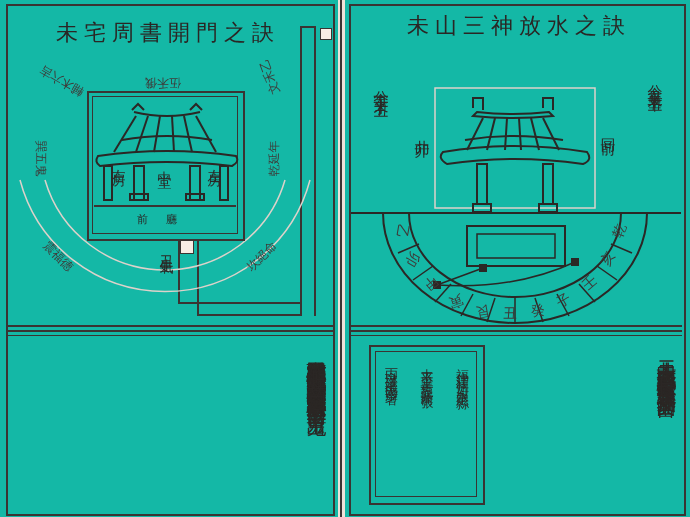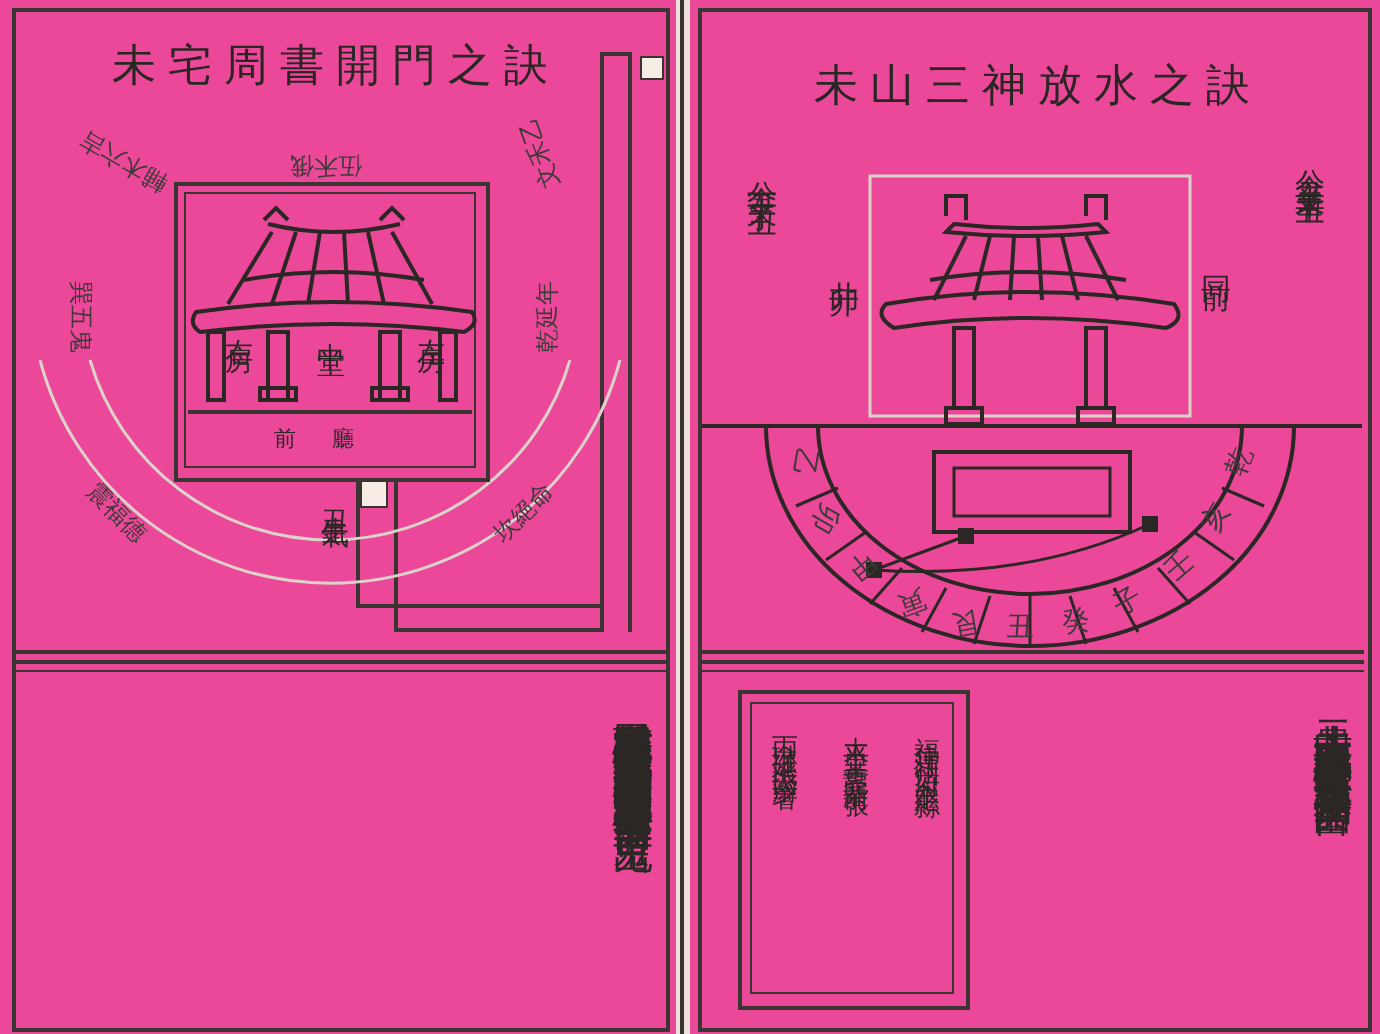--- a/index.html
+++ b/index.html
@@ -2,21 +2,21 @@
 <html><head>
 <meta charset="utf-8">
 <style>
   html, body { margin:0; padding:0; }
   body {
     width:690px; height:517px; overflow:hidden; position:relative;
     background:#f7ece4;
     font-family: "DejaVu Serif", "Liberation Serif", serif;
     color:#2a2624;
   }
-  .page { position:absolute; top:0; height:517px; background:#ec4899; }
+  .page { position:absolute; top:0; height:517px; background:#14b8a6; }
   .page.left { left:0; width:338px; }
   .page.right { left:345px; width:345px; }
   .spine { position:absolute; left:338px; top:0; width:7px; height:517px; background:#efe2d8; }
   .spine-line1 { position:absolute; left:340px; top:0; width:2px; height:517px; background:#3a3432; }
   .spine-line2 { position:absolute; left:345px; top:0; width:2px; height:517px; background:#2e2a28; }
 
   .frame { position:absolute; border:2px solid #3a3432; }
   .hrule { position:absolute; height:2px; background:#3a3432; }
   .title { position:absolute; font-size:22px; letter-spacing:6px; color:#2a2624; }
   .rot { position:absolute; font-size:12px; color:#3e3a38; white-space:nowrap; }
@@ -102,21 +102,21 @@
   </div>
 </div>
 
 <div class="spine"></div>
 <div class="spine-line1"></div>
 <div class="spine-line2"></div>
 
 <div class="page right">
   <div class="frame" style="left:4px; top:4px; width:333px; height:508px;"></div>
 
-  <div class="title" style="left:62px; top:28px;">未山三神放水之訣</div>
+  <div class="title" style="left:62px; top:11px;">未山三神放水之訣</div>
 
   <div class="col2" style="left:28px; top:78px;">分金丁未丁丑</div>
   <div class="col2" style="left:302px; top:72px;">分金辛未辛丑</div>
   <div class="col2" style="left:69px; top:128px;">井卯</div>
   <div class="col2" style="left:255px; top:126px;">同前</div>
 
   <svg width="340" height="330" style="left:0; top:0;">
 
     <rect x="90" y="88" width="160" height="120" fill="none" stroke="#ddd2ca" stroke-width="1.5"></rect>
 

